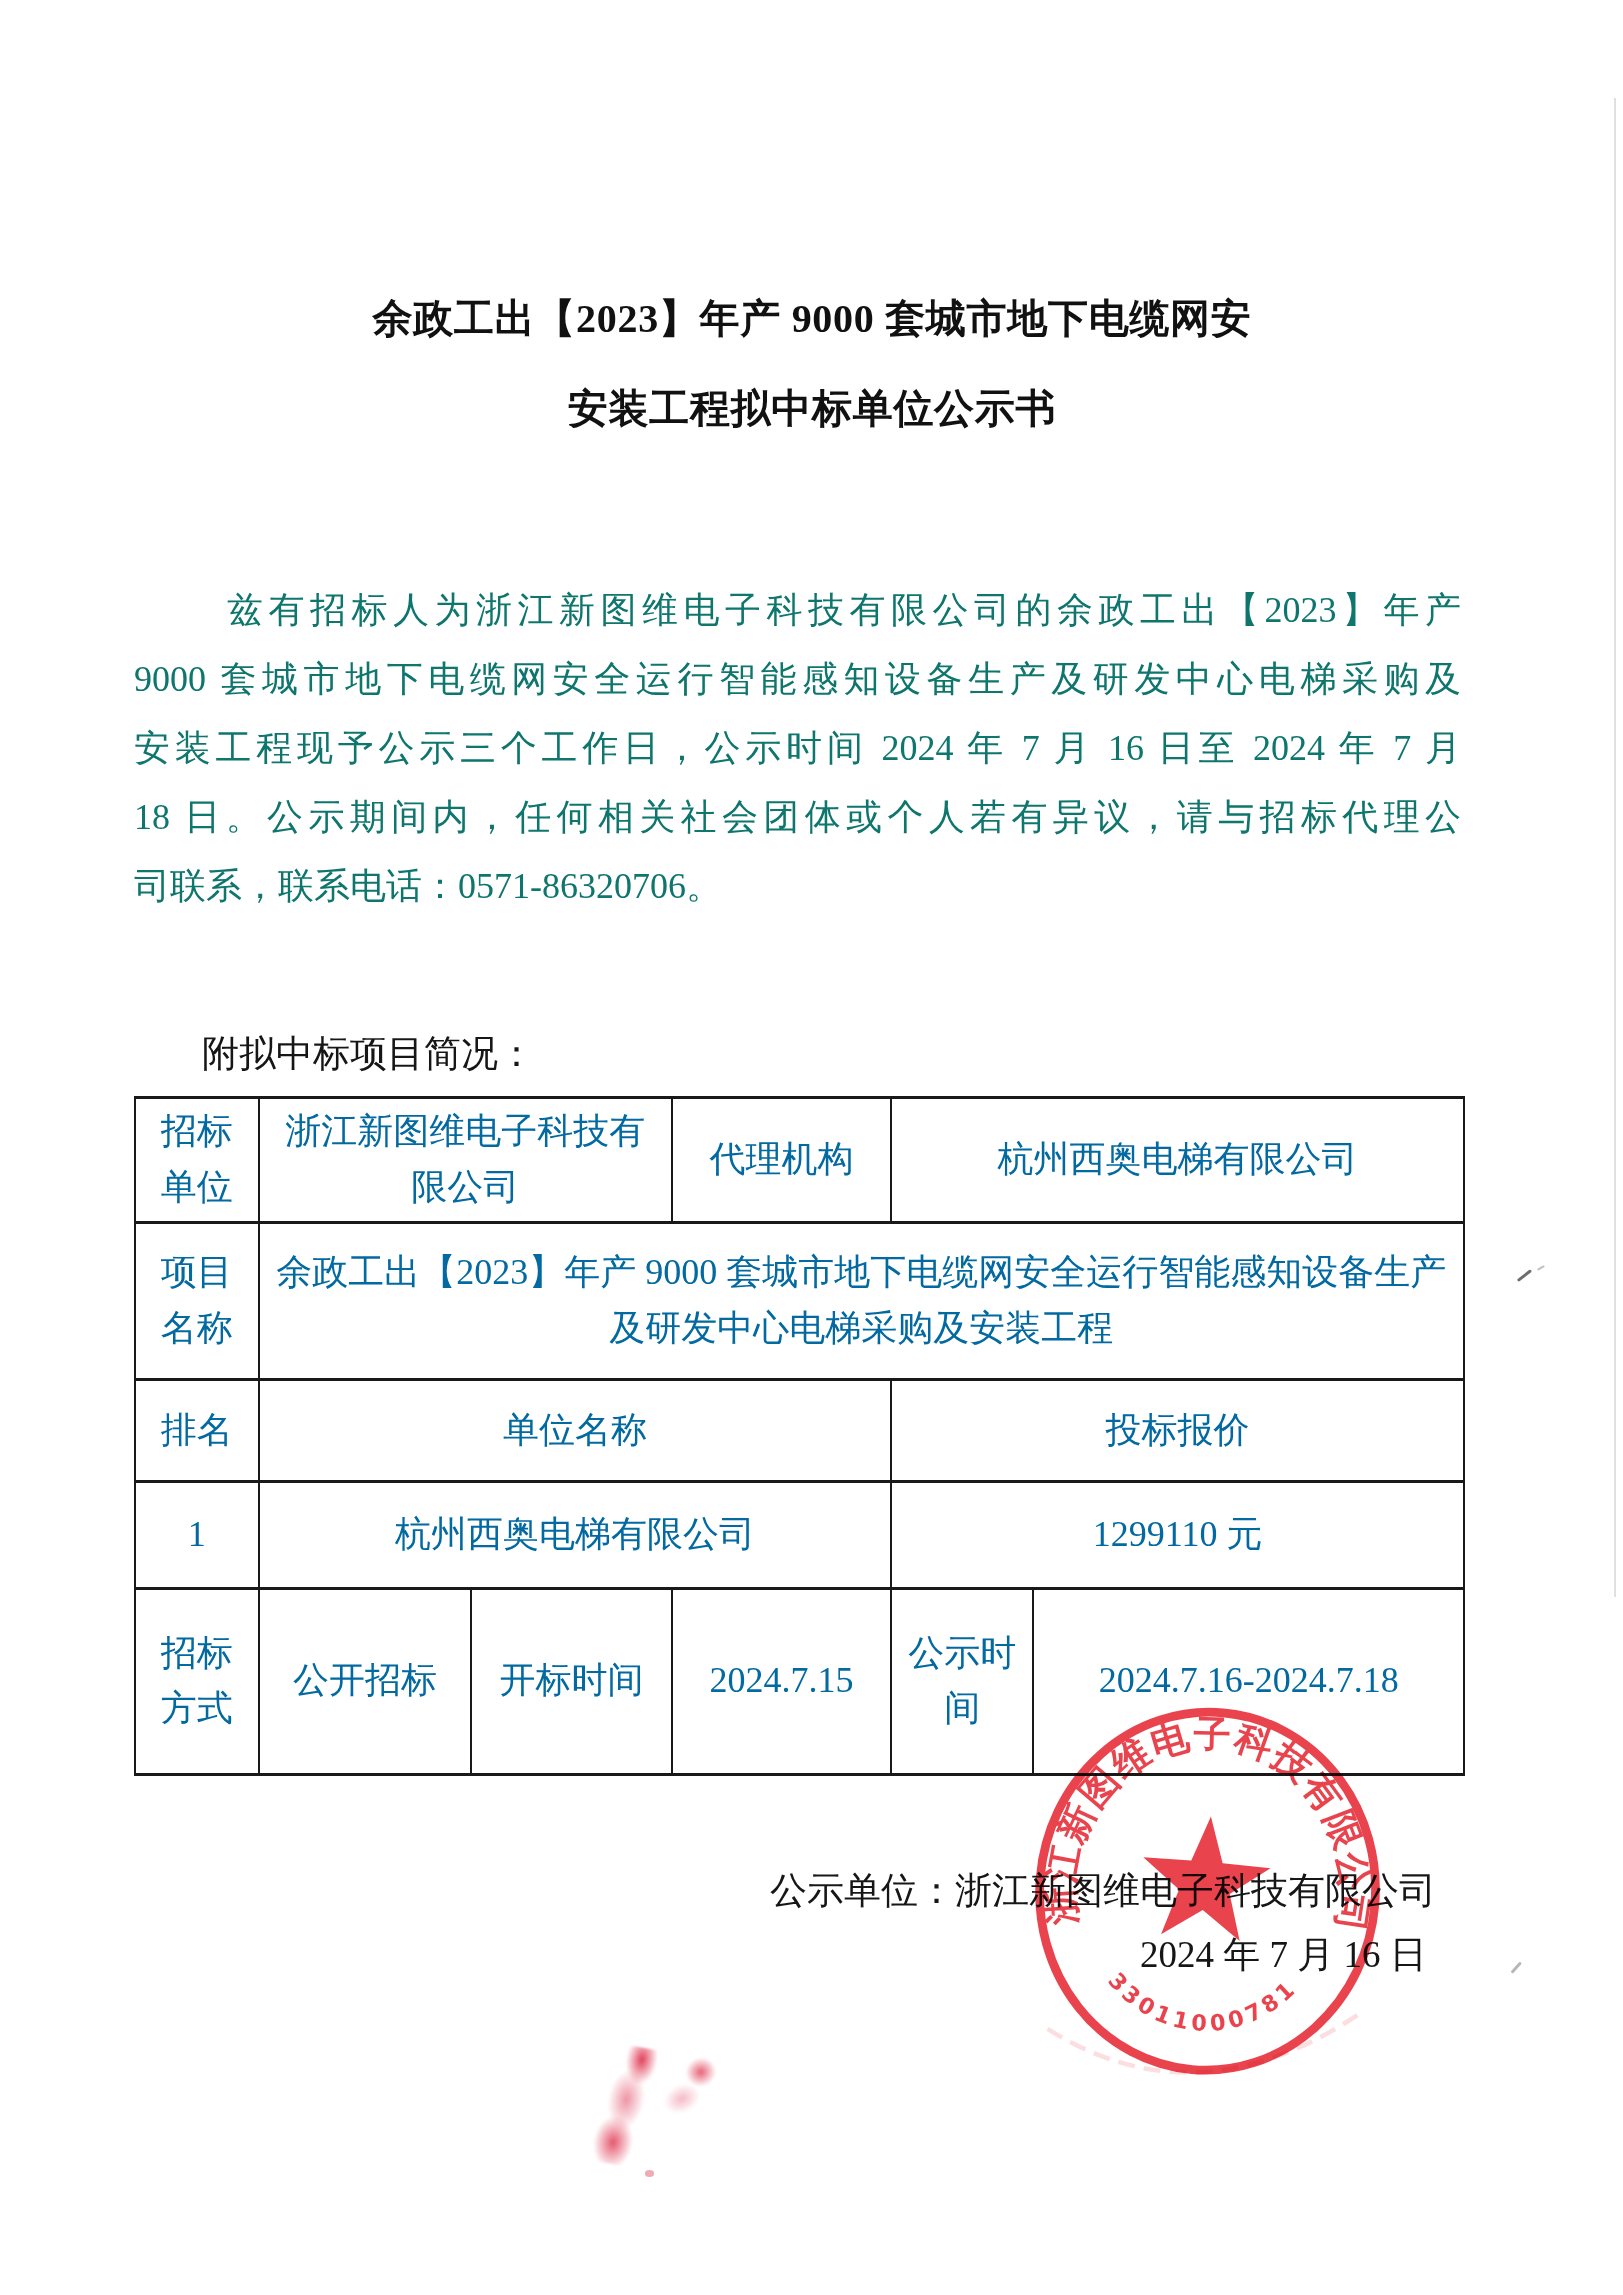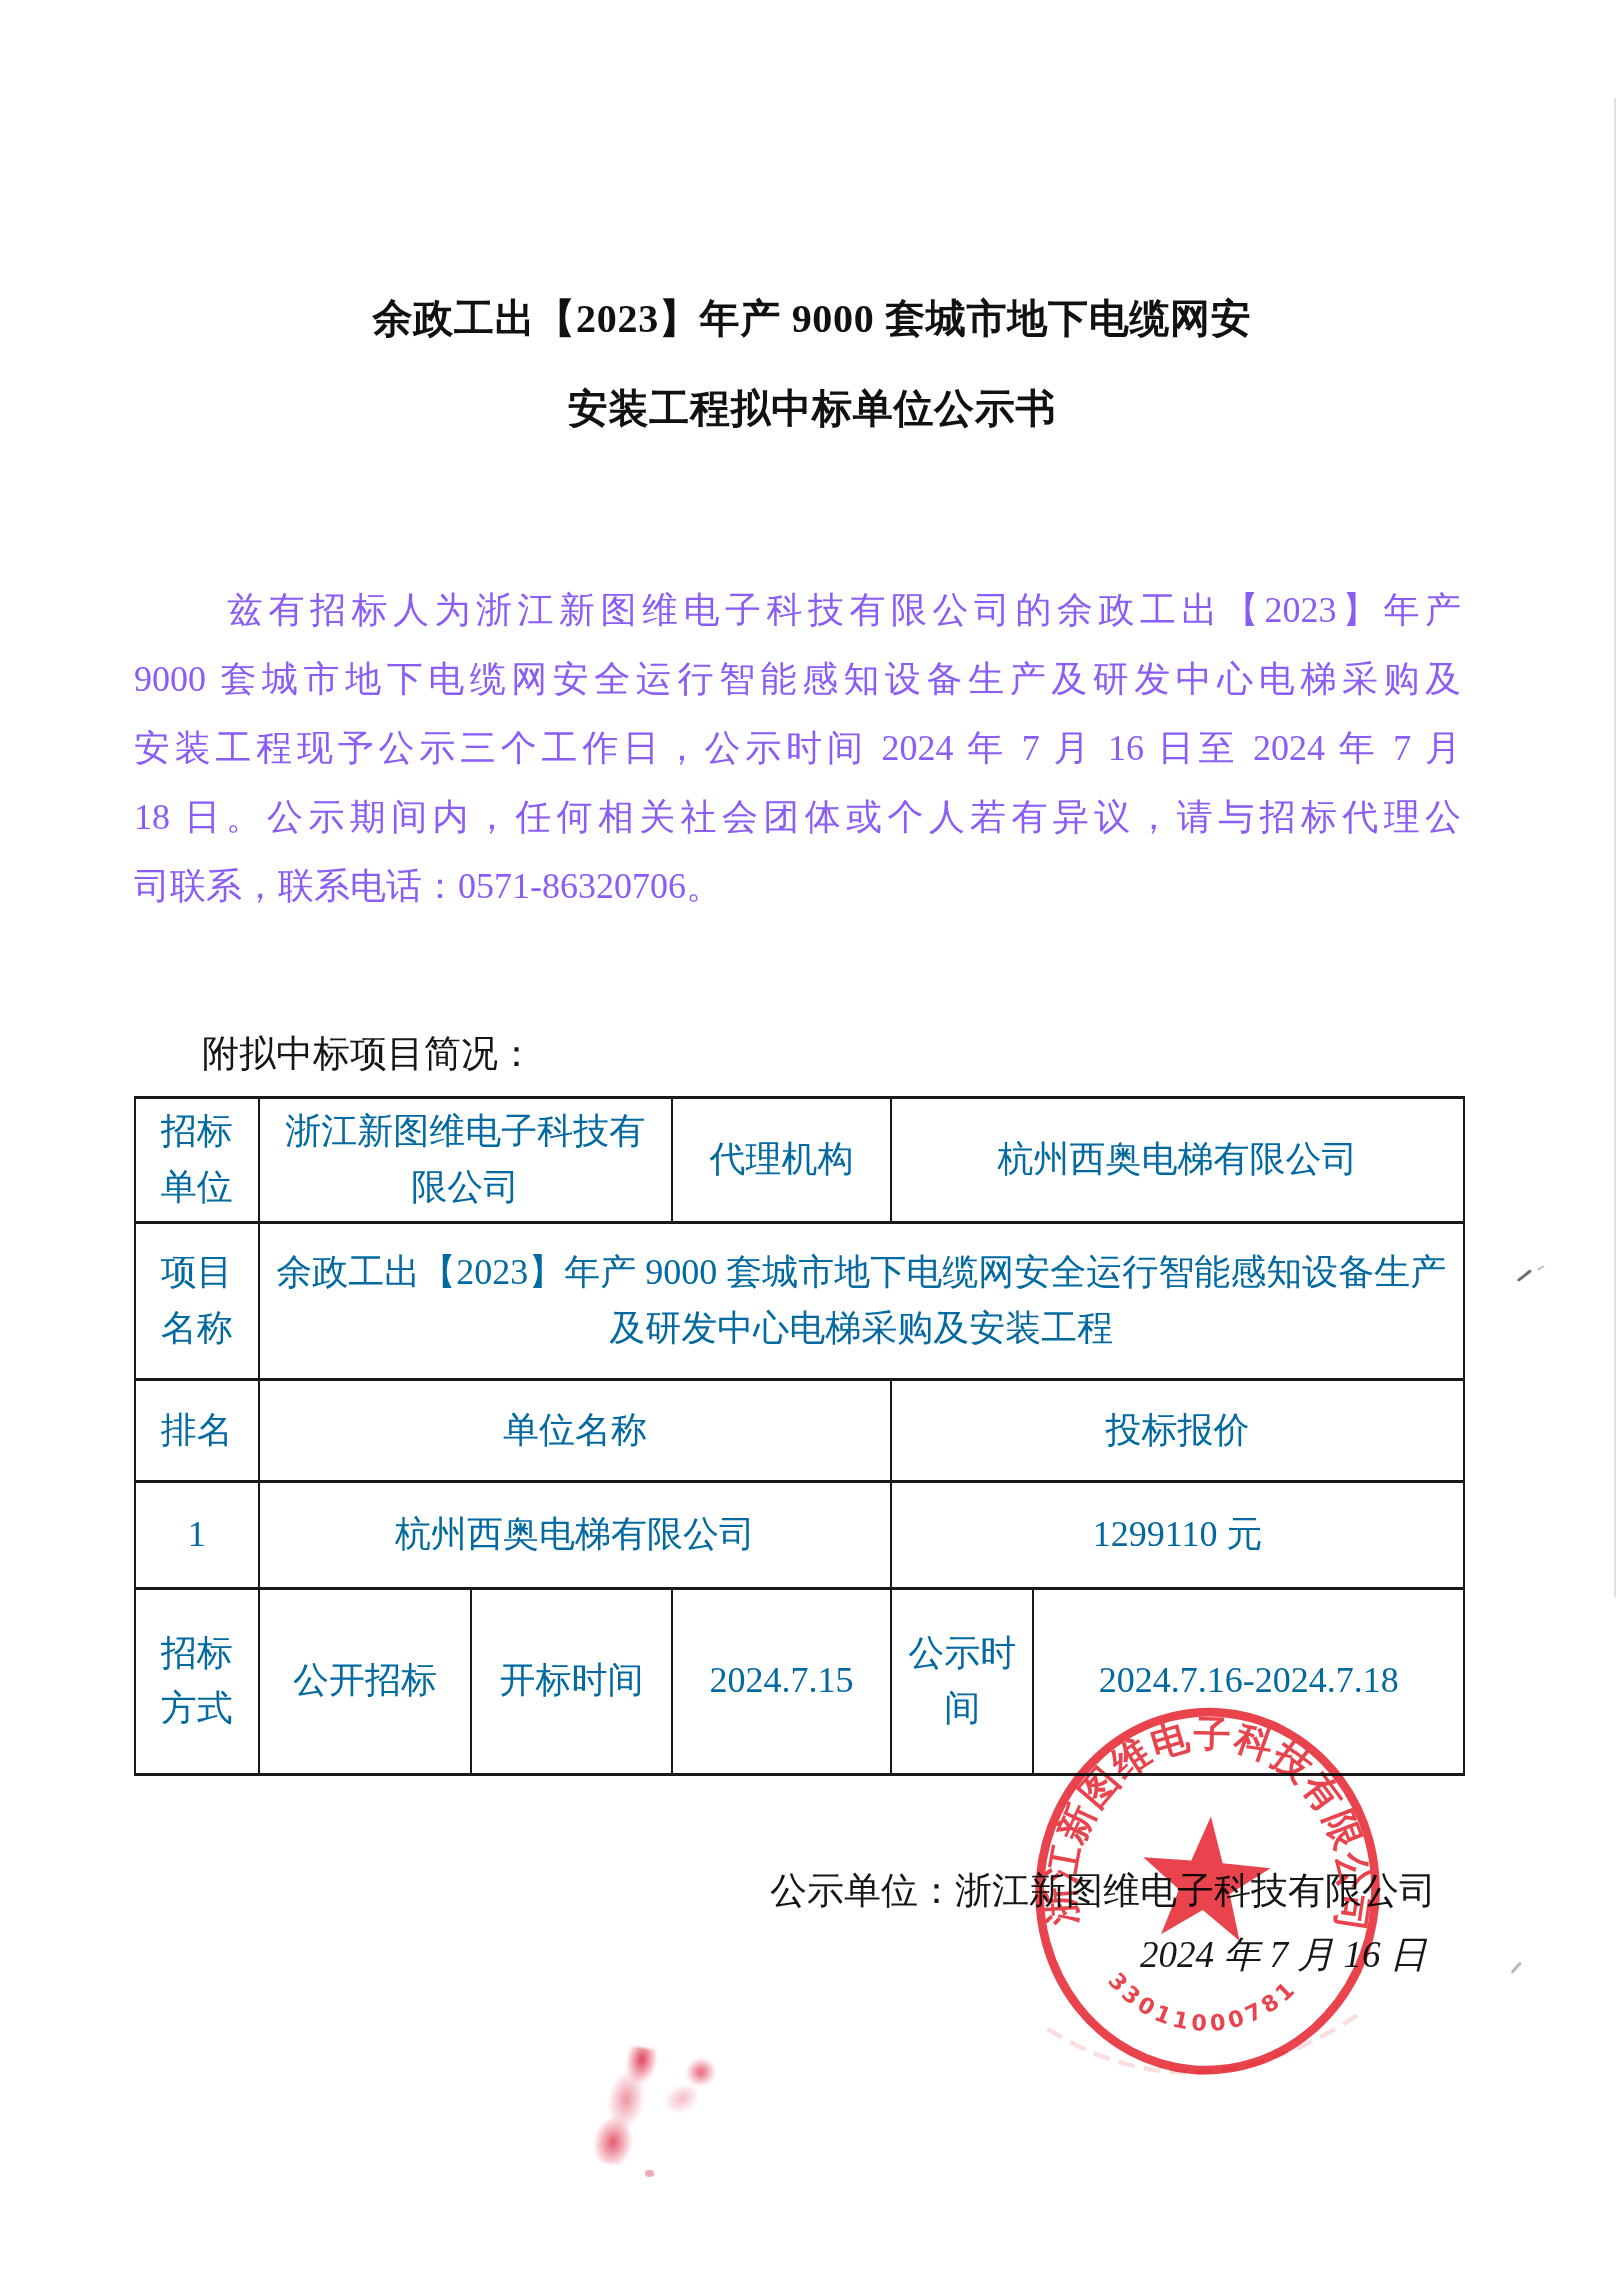--- a/index.html
+++ b/index.html
@@ -15,21 +15,21 @@
   .doc-title{
     position:absolute;top:274px;left:92px;width:1440px;
     text-align:center;font-weight:900;
     font-size:40px;line-height:90px;
     letter-spacing:0.7px;
     color:#111;
   }
   
   .body-par{
     position:absolute;top:576px;left:134px;width:1327px;
-    font-size:36px;color:#8b5cf6;
+    font-size:36px;color:#0f766e;
   }
   .bline{height:69px;line-height:69px;white-space:nowrap;}
   .bline.just{
     white-space:normal;
     text-align:justify;
     text-align-last:justify;
   }
   .bline.indent{text-indent:93px;}
   
   .tbl-caption{
@@ -53,21 +53,21 @@
   tr.r2 td{height:149px;}
   tr.r3 td{height:93px;}
   tr.r4 td{height:99px;}
   tr.r5 td{height:178px;}
   
   .footer{
     position:absolute;top:1869px;right:187px;
     text-align:right;font-size:37px;color:#161616;
   }
   .footer .pub-line{line-height:43px;}
-  .footer .date-line{margin-top:21px;line-height:43px;padding-right:9.2px;font-style:italic;}
+  .footer .date-line{margin-top:21px;line-height:43px;padding-right:9.2px;}
   
   .seal{
     position:absolute;left:1021px;top:1697px;width:373px;height:389px;
     mix-blend-mode:multiply;opacity:.93;
     transform:rotate(5deg);
   }
   .ghost-arc{
     position:absolute;left:949px;top:1957px;width:589px;height:196px;
     mix-blend-mode:multiply;
   }

